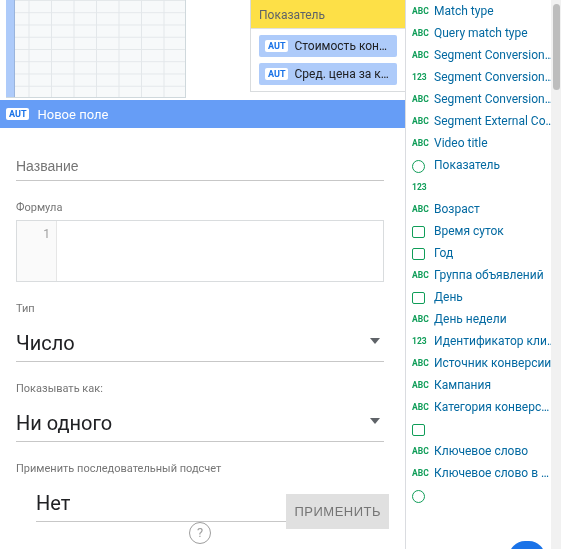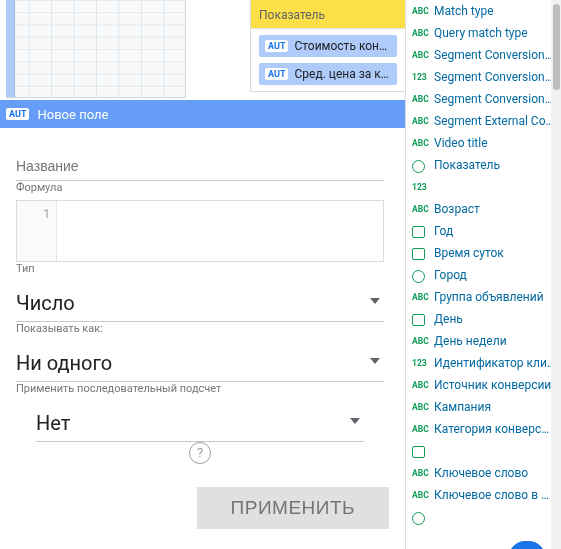--- a/index.html
+++ b/index.html
@@ -132,20 +132,21 @@
     border-bottom: 1px solid #c7c7c7;
     font-size: 14px;
     color: #9e9e9e;
     padding: 6px 0;
     outline: none;
     background: transparent;
   }
   .field-label {
     font-size: 11px;
     color: #757575;
+    margin-top: 20px;
     margin-bottom: 6px;
   }
   .formula-box {
     width: 368px;
     height: 62px;
     border: 1px solid #d9dcde;
     background: #fff;
     display: flex;
   }
   .formula-gutter {
@@ -208,23 +209,23 @@
     cursor: pointer;
   }
 
   .apply-btn {
     position: absolute;
     right: 16px;
     bottom: 14px;
     background: #e0e0e0;
     color: #757575;
     border: none;
-    font-size: 19px;
+    font-size: 13px;
     letter-spacing: .5px;
-    padding: 10px 34px;
+    padding: 10px 8px;
     cursor: pointer;
   }
 
   
   .right-panel {
     position: absolute;
     top: 0;
     right: 0;
     bottom: 0;
     width: 156px;
@@ -396,29 +397,25 @@
       </div>
       <div class="dim-row">
         <span class="type-badge">123</span>
       </div>
       <div class="dim-row">
         <span class="type-badge">ABC</span>
         <span class="dim-label">Возраст</span>
       </div>
       <div class="dim-row">
         <span class="type-badge calendar"></span>
+        <span class="dim-label">Время суток</span>
+      </div>
+      <div class="dim-row">
+        <span class="type-badge calendar"></span>
         <span class="dim-label">Год</span>
-      </div>
-      <div class="dim-row">
-        <span class="type-badge calendar"></span>
-        <span class="dim-label">Время суток</span>
-      </div>
-      <div class="dim-row">
-        <span class="type-badge globe"></span>
-        <span class="dim-label">Город</span>
       </div>
       <div class="dim-row">
         <span class="type-badge">ABC</span>
         <span class="dim-label">Группа объявлений</span>
       </div>
       <div class="dim-row">
         <span class="type-badge calendar"></span>
         <span class="dim-label">День</span>
       </div>
       <div class="dim-row">

